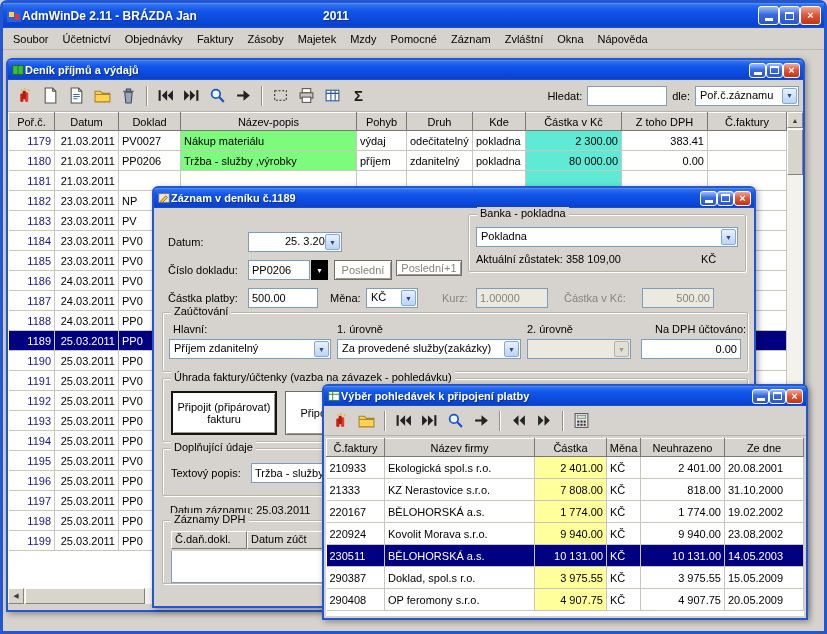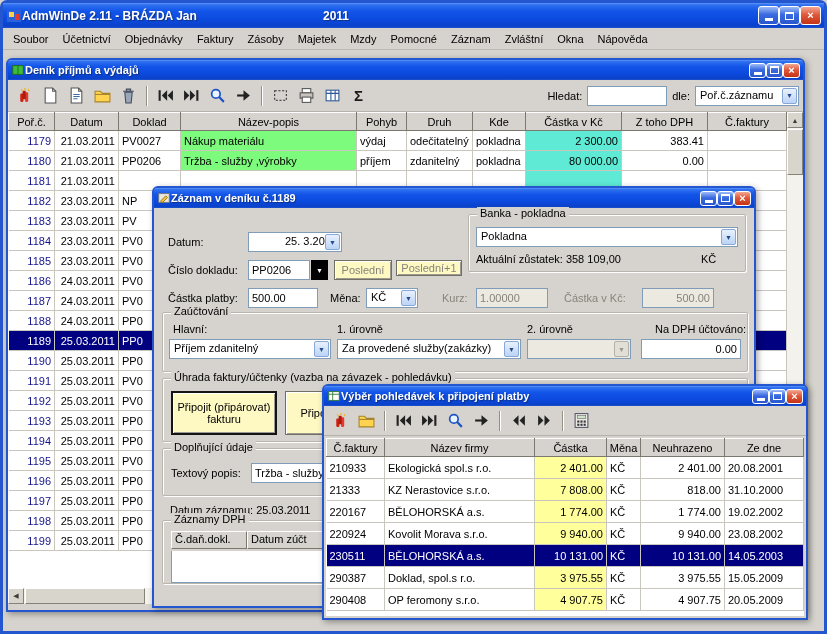--- a/index.html
+++ b/index.html
@@ -46,21 +46,21 @@
   .lbl.dis { color:#87847B; }
   .edit { font:inherit; background:#fff; border:1px solid #7F9DB9; height:20px; padding:1px 3px; }
   .edit.dis { background:#EBE9E0; color:#87847B; }
   .edit.right { text-align:right; }
   .combo { position:relative; background:#fff; border:1px solid #7F9DB9; height:20px; padding:2px 18px 2px 4px; white-space:nowrap; overflow:hidden; }
   .combo .ca { position:absolute; right:1px; top:1px; bottom:1px; width:15px; display:flex; align-items:center; justify-content:center;
     font-size:7px; color:#244B8C; background:linear-gradient(180deg,#E8F1FD,#BCD4F6); border:1px solid #86A7D8; border-radius:2px; }
   .combo.dis { background:#EBE9E0; color:#87847B; }
   .combo.dis .ca { color:#9A978E; background:#E2DFD7; border-color:#B5B2AB; }
   .blackbtn { background:#000; color:#fff; border:1px solid #000; width:17px; height:20px; font-size:7px; display:flex; align-items:center; justify-content:center; padding:0; }
-  .btn3d { font:inherit; background:#fef9c3; border:1px solid #716F64; box-shadow:inset 1px 1px 0 #fff, inset -1px -1px 0 #9C9A90; padding:1px 4px; }
+  .btn3d { font:inherit; background:#ffffff; border:1px solid #716F64; box-shadow:inset 1px 1px 0 #fff, inset -1px -1px 0 #9C9A90; padding:1px 4px; }
   .btn3d.dis { color:#87847B; }
   .btn3d.default { border:2px solid #141414; }
   .group { position:absolute; border:1px solid #B8B5AD; box-shadow:inset 1px 1px 0 #fff, 1px 1px 0 #fff; border-radius:2px; }
   .group > .legend { position:absolute; top:-8px; left:8px; background:#D6D3CE; padding:0 3px; white-space:nowrap; }
   .abs { position:absolute; }
 
   
   table.grid-t { border-collapse:collapse; table-layout:fixed; width:100%; background:#fff; }
   .grid-t th { background:#D6D3CE; font-weight:normal; height:18px; border:1px solid; border-color:#FFFFFF #7A786F #7A786F #FFFFFF; overflow:hidden; white-space:nowrap; padding:0 2px; }
   .grid-t td { height:20px; border-right:1px solid #C9C6BE; border-bottom:1px solid #C9C6BE; padding:0 3px; overflow:hidden; white-space:nowrap; background:#fff; }

